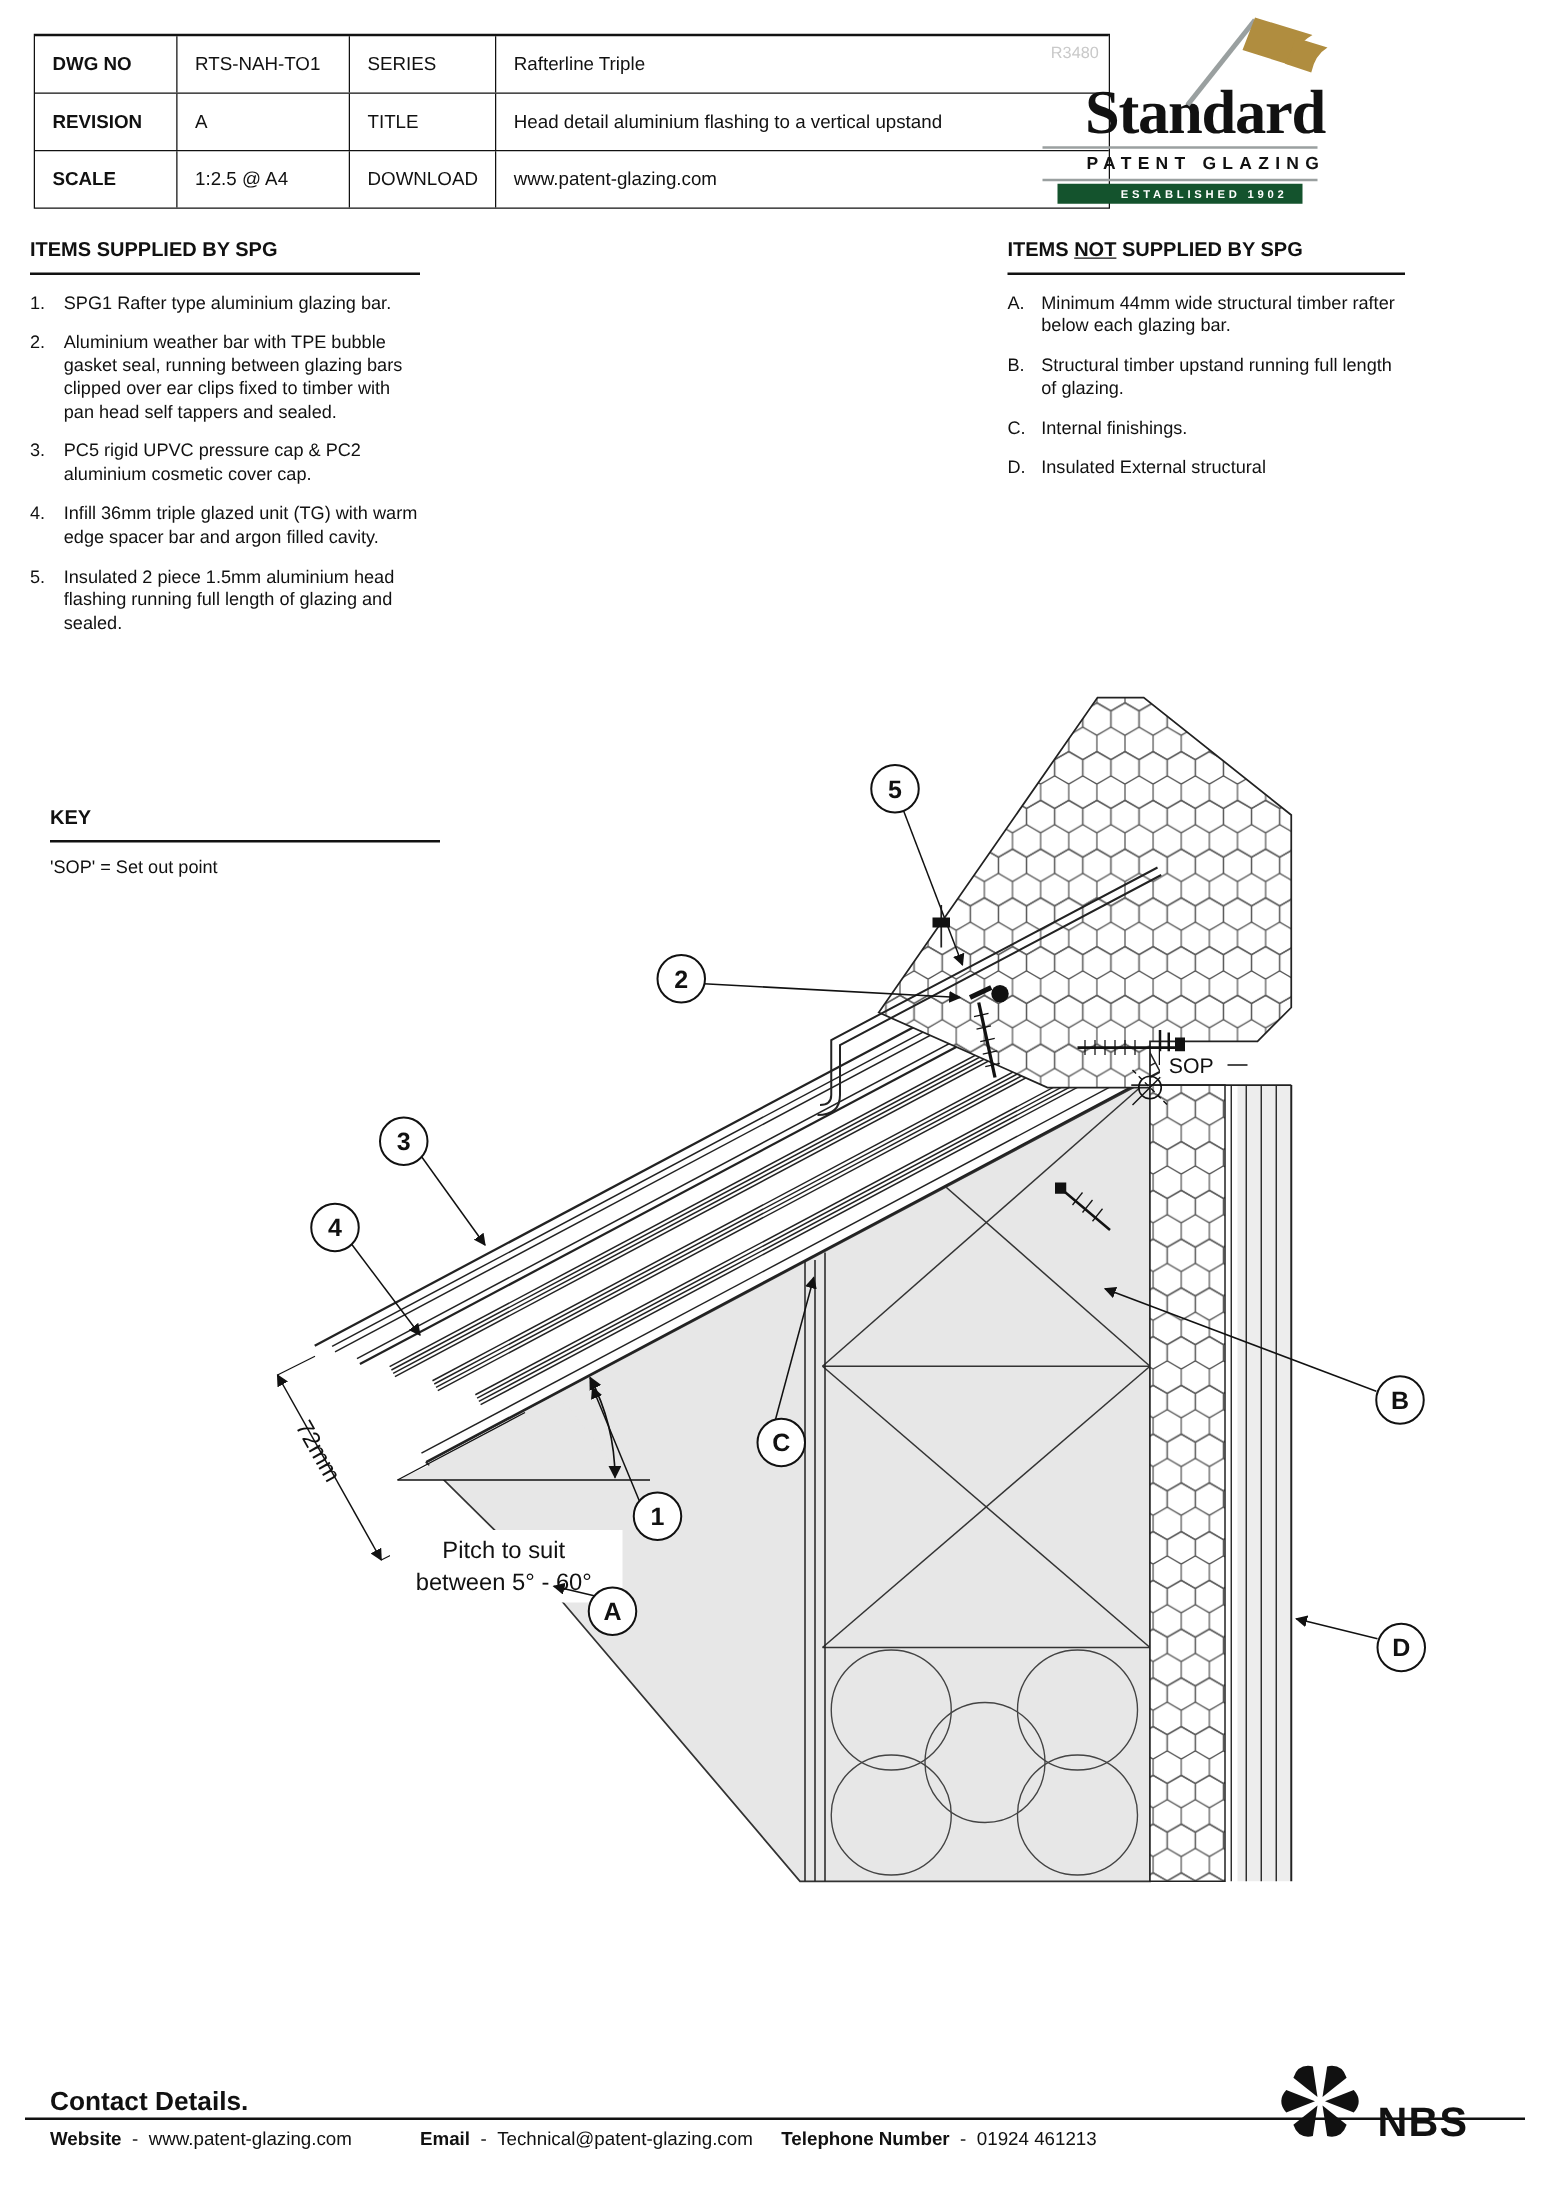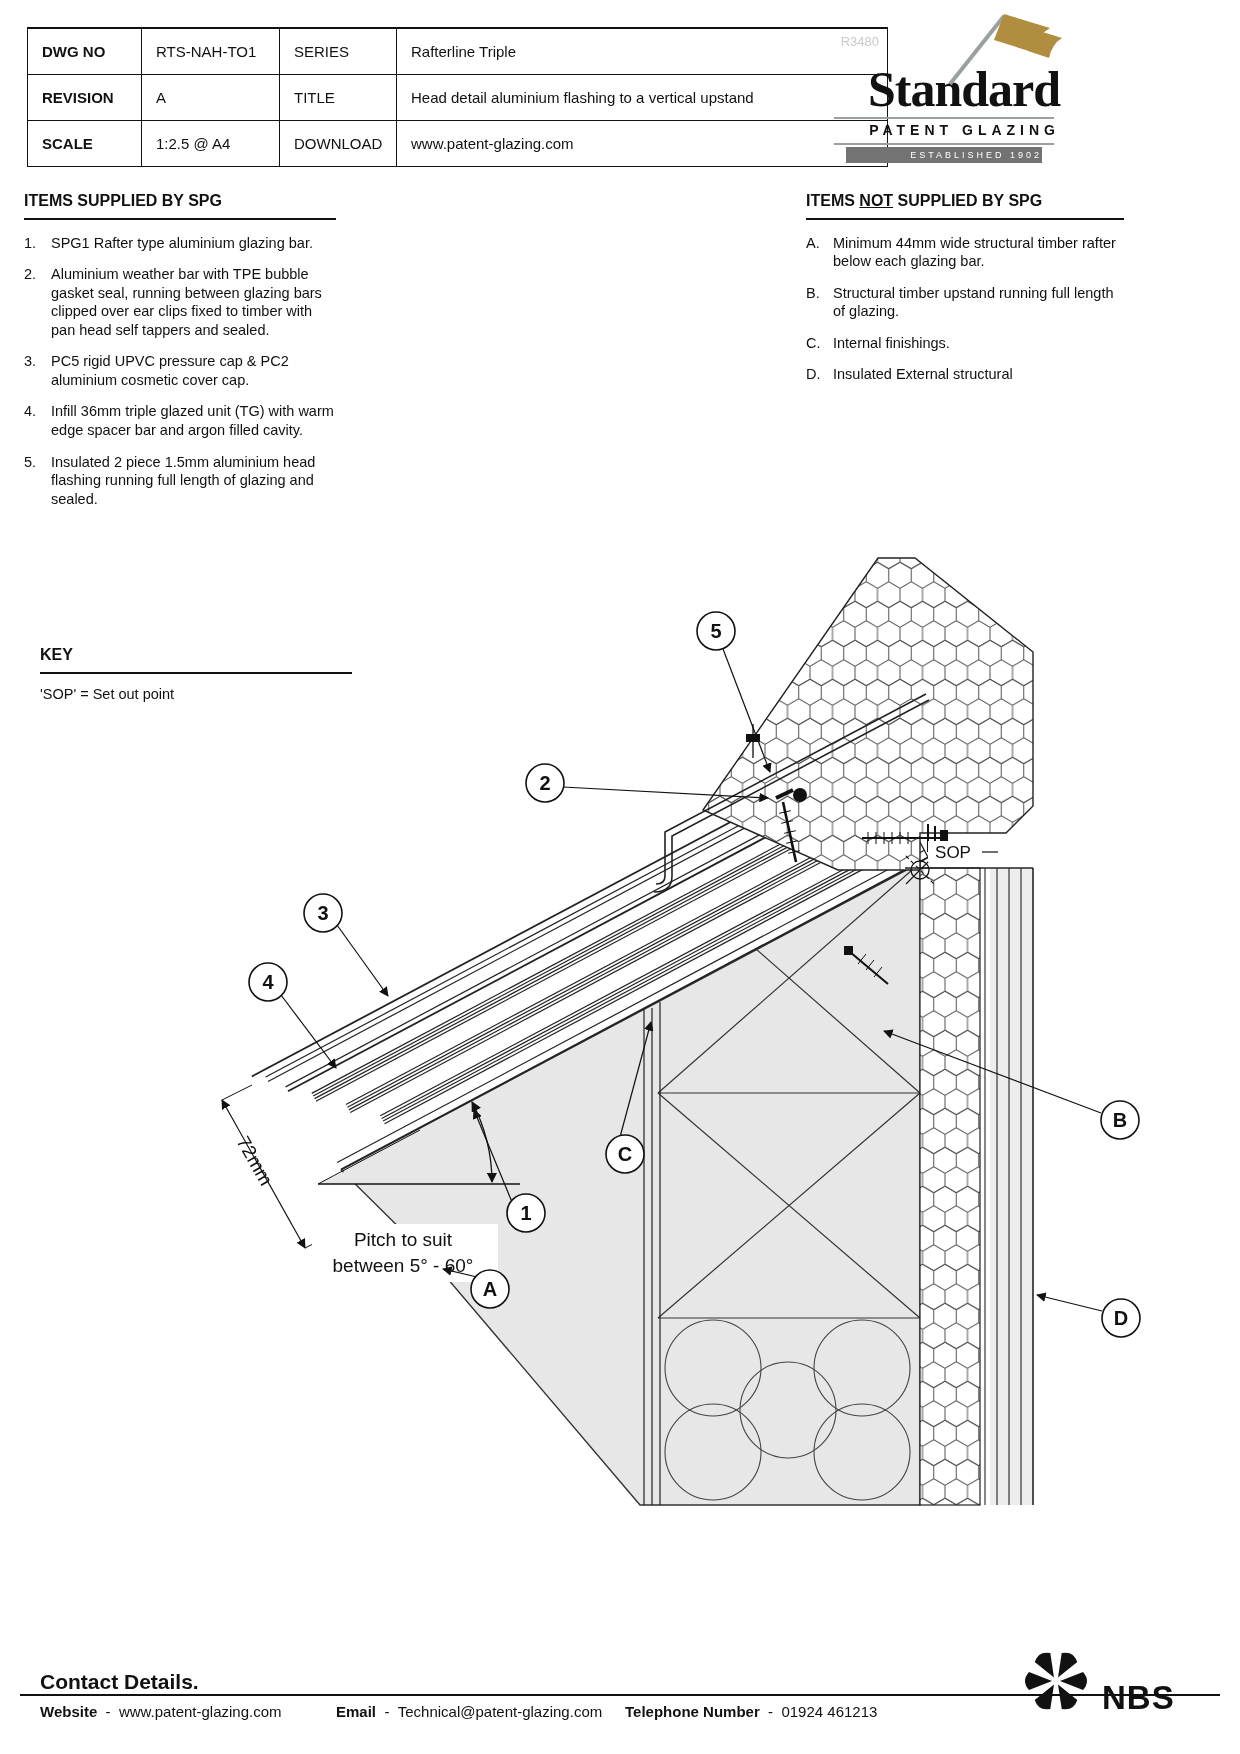--- a/index.html
+++ b/index.html
@@ -14,21 +14,21 @@
   .tlab{font-weight:bold;width:113px;}
   .tval1{width:138px;}
   .tlab2{font-weight:normal;width:117px;}
   .tval2{flex:1;}
   .wm{position:absolute;right:8px;top:6px;color:#c9c9c9;font-size:13px;}
   
   .logo{left:828px;top:24px;width:232px;text-align:right;}
   .logo-name{font-family:"Liberation Serif",serif;font-size:50px;font-weight:bold;letter-spacing:-1px;line-height:1;margin-top:40px;}
   .logo-rule{height:2px;background:#9aa0a0;margin:3px 6px 2px 6px;}
   .logo-sub{font-size:14px;font-weight:bold;letter-spacing:5px;padding:1px 0 2px 0;}
-  .logo-est{background:#737373;color:#fff;font-size:9px;letter-spacing:3px;font-weight:normal;padding:3px 0;margin:2px 18px 0 18px;}
+  .logo-est{background:#14532d;color:#fff;font-size:9px;letter-spacing:3px;font-weight:bold;padding:3px 12px;margin:2px 18px 0 18px;}
   .flagsvg{position:absolute;right:-4px;top:-14px;}
   
   .sec-h{font-size:16px;font-weight:bold;}
   .sec-rule{height:1.6px;background:#111;margin-top:8px;}
   .list{margin-top:14px;display:flex;flex-direction:column;gap:13px;}
   .li{display:flex;font-size:14.5px;line-height:1.28;}
   .li .n{width:27px;flex:none;}
   .li .t{flex:1;}
   .u{text-decoration:underline;}
   

